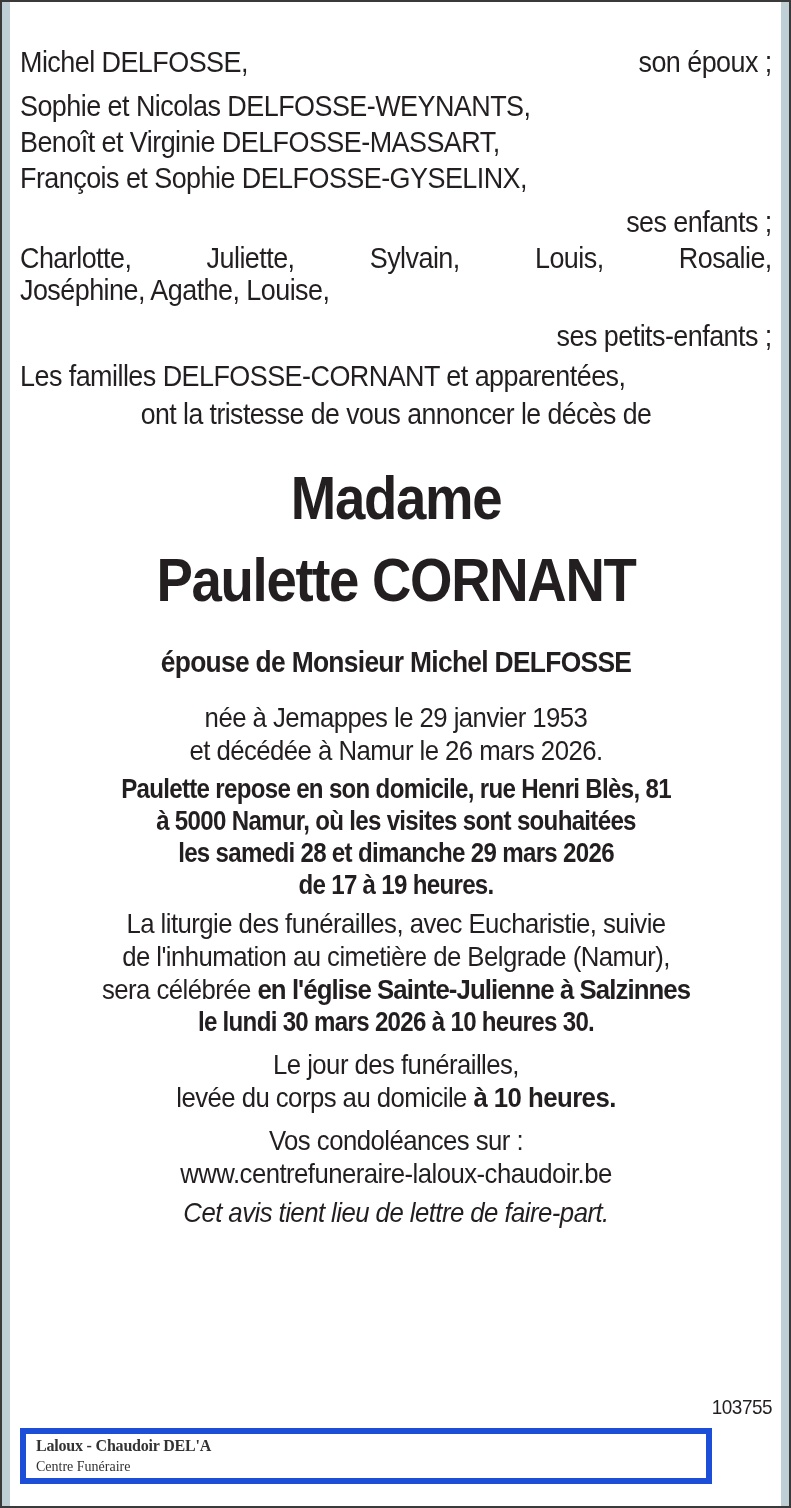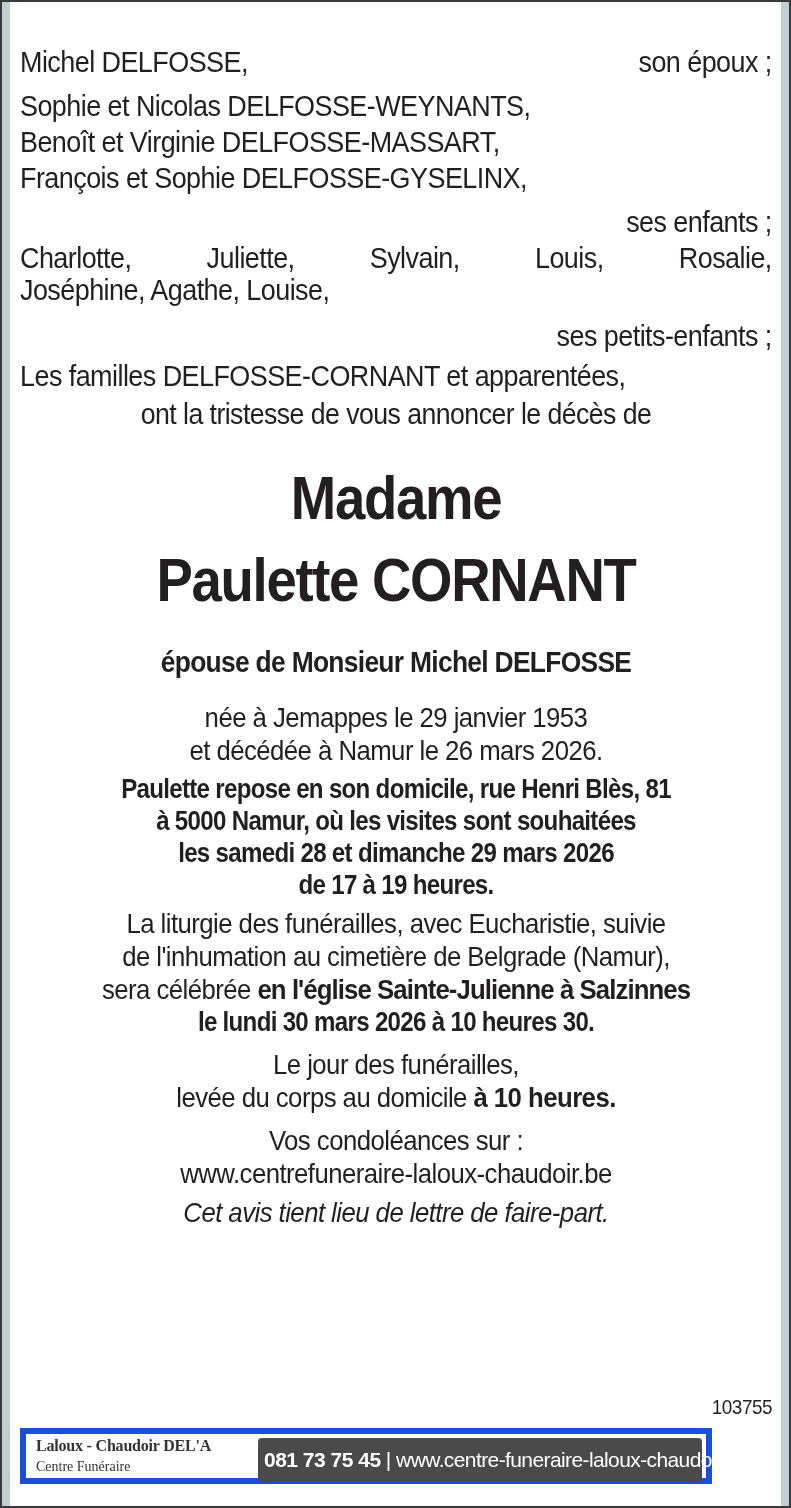--- a/index.html
+++ b/index.html
@@ -117,19 +117,14 @@
     <div class="ctext italic">Cet avis tient lieu de lettre de faire-part.</div>
   </div>
 
   <div class="ref">103755</div>
 
   <div class="footer">
     <div class="logo">
       <div class="logo-name">Laloux - Chaudoir DEL'A</div>
       <div class="logo-sub">Centre Funéraire</div>
     </div>
-    <div class="banner">
-      <span class="phone">081 73 75 45</span>
-      <span class="sep">|</span>
-      <span class="url">www.centre-funeraire-laloux-chaudoir.be</span>
-    </div>
   </div>
 </div>
 
 </body></html>

